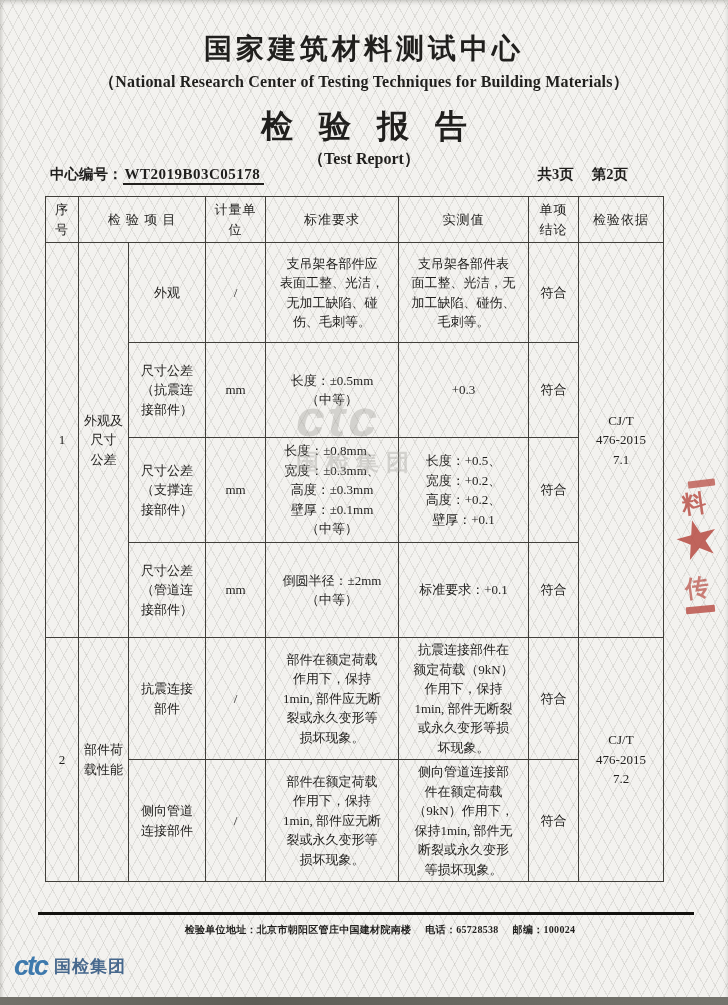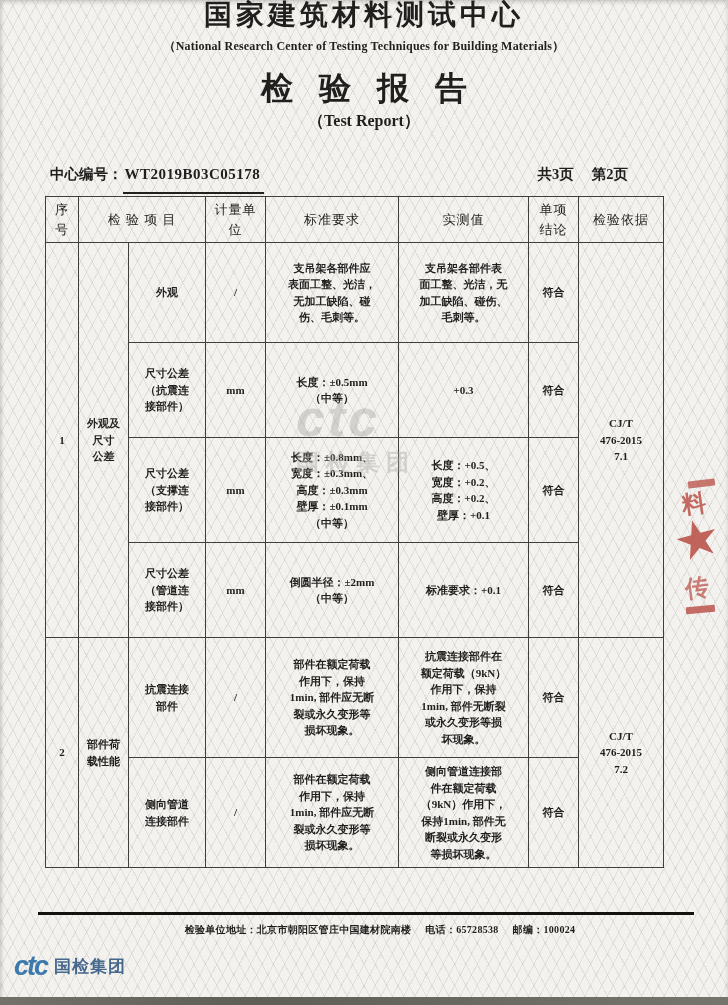--- a/index.html
+++ b/index.html
@@ -10,41 +10,41 @@
   }
   .page{
     position:relative;width:728px;height:1005px;overflow:hidden;
     background-color:#f3f2ef;
     background-image:
       repeating-linear-gradient(62deg, rgba(158,156,150,.22) 0 1px, transparent 1px 10px),
       repeating-linear-gradient(-62deg, rgba(158,156,150,.22) 0 1px, transparent 1px 10px);
     box-shadow:inset 0 2px 4px rgba(90,90,85,.25), inset 2px 0 3px rgba(90,90,85,.12);
   }
   
-  .header{text-align:center;}
+  .header{text-align:center;padding-top:34px;}
   .org-cn{font-size:28px;font-weight:700;letter-spacing:4px;line-height:1.1;}
-  .org-en{font-size:12px;font-weight:700;margin-top:7px;letter-spacing:.2px;}
+  .org-en{font-size:16px;font-weight:700;margin-top:7px;letter-spacing:.2px;}
   .title-cn{font-size:32px;font-weight:700;letter-spacing:9px;margin-top:12px;text-indent:9px;}
   .title-en{font-size:16px;font-weight:700;}
   
   .meta{position:absolute;left:50px;top:165px;width:578px;display:flex;justify-content:space-between;align-items:flex-end;font-weight:700;font-size:14.5px;}
-  .report-no{border-bottom:2px solid #23211e;padding:0 4px 10px 2px;letter-spacing:.5px;font-size:15px;}
+  .report-no{border-bottom:2px solid #23211e;padding:0 4px 1px 2px;letter-spacing:.5px;font-size:15px;}
   .meta-right span{margin-left:18px;}
   
   table.report{
     position:absolute;left:45px;top:196px;width:618px;
     border-collapse:collapse;table-layout:fixed;
   }
   table.report th, table.report td{
     border:1.5px solid #413f3a;
     padding:2px 3px;
     text-align:center;vertical-align:middle;
-    font-size:11px;line-height:1.5;
+    font-size:13px;line-height:1.5;
     white-space:pre-line;
-    font-weight:700;
+    font-weight:400;
     overflow:hidden;
   }
   table.report th{font-weight:400;font-size:13px;letter-spacing:1px;}
   .tr-h{height:46px}.tr-1{height:100px}.tr-2{height:95px}.tr-3{height:105px}
   .tr-4{height:95px}.tr-5{height:120px}.tr-6{height:110px}
   
   .watermark{position:absolute;left:296px;top:392px;opacity:.42;color:#a9a7a2;pointer-events:none;text-align:left;}
   .wm-ctc{font-family:"Liberation Sans","DejaVu Sans",sans-serif;font-weight:900;font-style:italic;font-size:52px;line-height:1;letter-spacing:3px;}
   .wm-name{font-weight:700;font-size:23px;letter-spacing:7px;margin-top:3px;}
   

